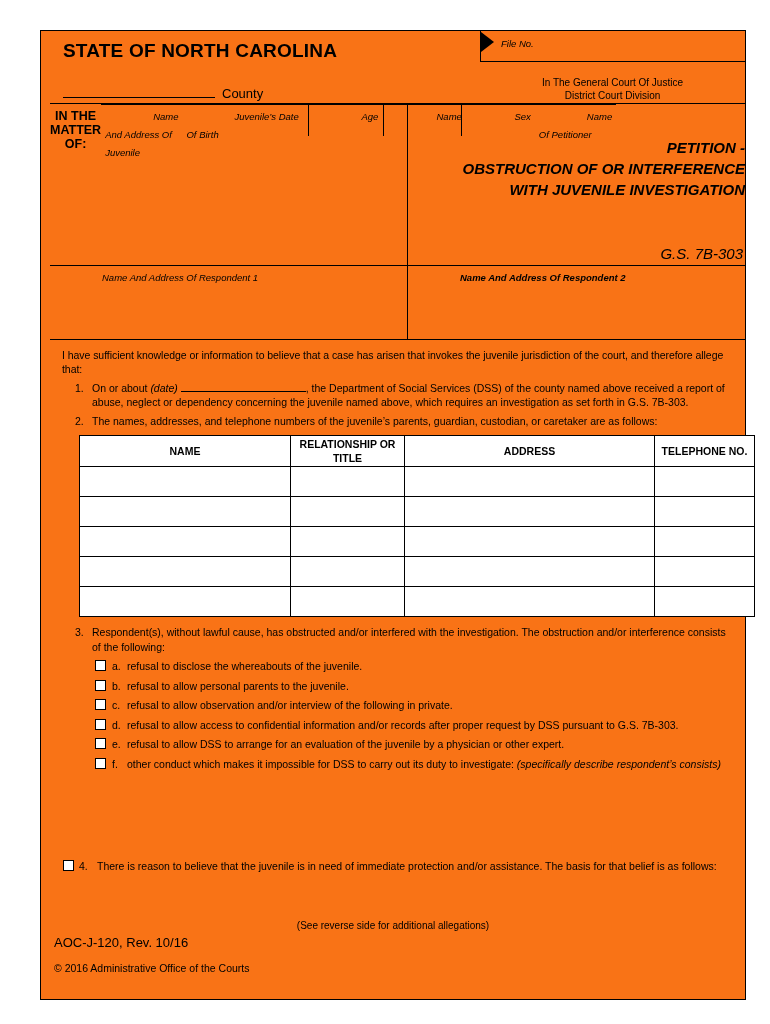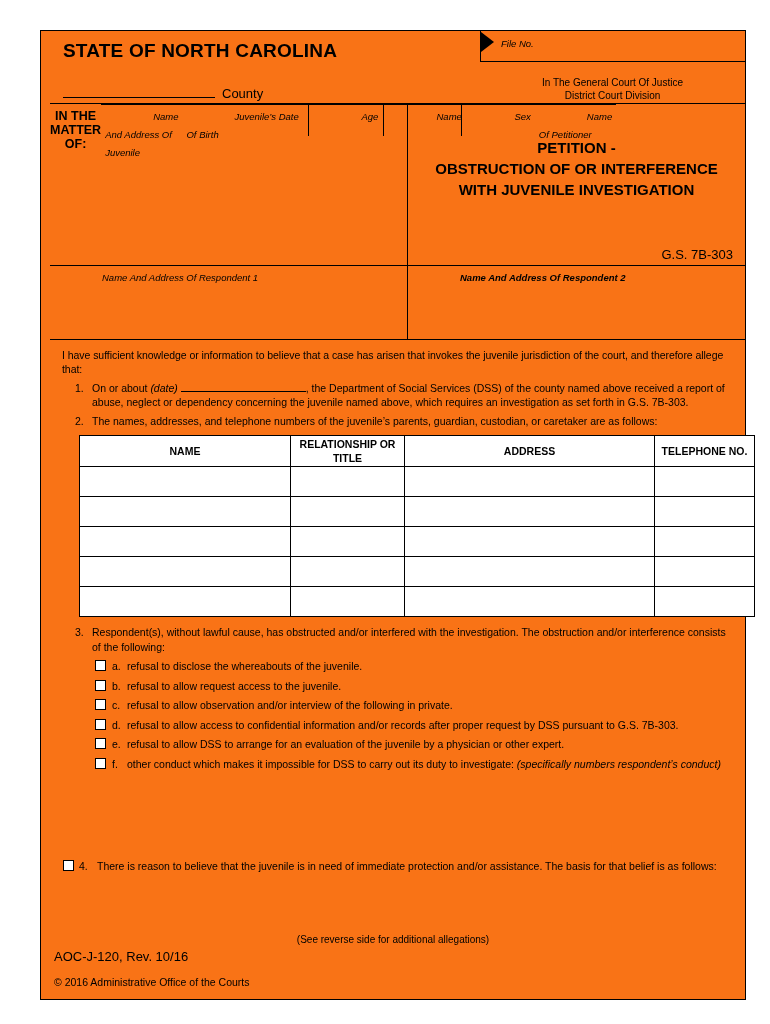--- a/index.html
+++ b/index.html
@@ -24,24 +24,24 @@
   .left-col { width:358px; border-right:1.5px solid #000; display:flex; flex-direction:row; }
   .matter-heading { height:23px; text-align:center; font-weight:bold; font-size:12.5px; padding-top:5px; }
   .fbox { border-top:1px solid #000; padding:1px 4px; }
   .flabel { font-size:9.5px; font-style:italic;margin-left:48px; }
   .juv { flex:1; }
   .frow { display:flex; height:32px; border-top:1px solid #000; }
   .frow > div { padding:1px 4px; border-right:1px solid #000; }
   .frow > div:last-child { border-right:none; }
   .w-dob{width:127px;} .w-age{width:75px;} .w-race{width:78px;} .w-sex{flex:1;}
   .pet { height:33px; }
-  .right-col { flex:1; position:relative; text-align:center; padding-top:33px; }
+  .right-col { flex:1; position:relative; text-align:right; padding-top:33px;font-style:italic; }
   .t-main { font-size:15px; font-weight:bold; line-height:1.4; }
   .t-sub { font-size:12.5px; font-weight:bold; margin-top:7px; }
-  .statute { position:absolute; right:12px; bottom:3px; font-size:13px; }
+  .statute { position:absolute; right:2px; bottom:3px; font-size:15px; }
   .resp-row { display:flex; height:75px; border-top:1.5px solid #000; border-bottom:1.5px solid #000; }
   .resp1 { width:358px; border-right:1px solid #000; padding:1px 4px; }
   .resp2 { flex:1; padding:1px 4px;font-weight:bold; }
 
   
   .bodytext { padding:8px 10px 0 12px; font-size:10.5px; line-height:1.38; }
   .intro { letter-spacing:-0.05px; }
   .item { display:flex; margin-top:4px; }
   .num { width:17px; margin-left:13px; flex-shrink:0; }
   .itext { flex:1; }
@@ -56,21 +56,21 @@
   .cb-row { display:flex; align-items:flex-start; margin:5px 0 0 33px; }
   .cb { width:11px; height:11px; border:1px solid #000; flex-shrink:0; margin:1px 6px 0 0; background:#fff; }
   .cb-letter { width:15px; flex-shrink:0; }
   .cb-text { flex:1; }
 
   .item4 { display:flex; margin:88px 0 0 1px; }
   .item4 .cb { margin:1px 5px 0 0; }
   .item4 .num4 { width:18px; flex-shrink:0; }
 
   
-  .footer { position:absolute; left:0; right:0; bottom:11px; }
+  .footer { position:absolute; left:0; right:0; bottom:25px; }
   .reverse-note { text-align:center; font-size:10px; }
   .form-number { font-size:13px; margin:4px 0 0 13px; }
   .copyright { font-size:10.5px; margin:12px 0 0 13px; }
 </style>
 </head>
 <body>
 
 <div class="page">
 
   <div class="top">
@@ -197,41 +197,41 @@
     </div>
 
     <div class="cb-row">
       <span class="cb"></span>
       <span class="cb-letter">a.</span>
       <span class="cb-text">refusal to disclose the whereabouts of the juvenile.</span>
     </div>
     <div class="cb-row">
       <span class="cb"></span>
       <span class="cb-letter">b.</span>
-      <span class="cb-text">refusal to allow request access to the juvenile.</span>
+      <span class="cb-text">refusal to allow personal parents to the juvenile.</span>
     </div>
     <div class="cb-row">
       <span class="cb"></span>
       <span class="cb-letter">c.</span>
       <span class="cb-text">refusal to allow observation and/or interview of the following in private.</span>
     </div>
     <div class="cb-row">
       <span class="cb"></span>
       <span class="cb-letter">d.</span>
       <span class="cb-text">refusal to allow access to confidential information and/or records after proper request by DSS pursuant to G.S. 7B-303.</span>
     </div>
     <div class="cb-row">
       <span class="cb"></span>
       <span class="cb-letter">e.</span>
       <span class="cb-text">refusal to allow DSS to arrange for an evaluation of the juvenile by a physician or other expert.</span>
     </div>
     <div class="cb-row">
       <span class="cb"></span>
       <span class="cb-letter">f.</span>
-      <span class="cb-text"><span>other conduct which makes it impossible for DSS to carry out its duty to investigate:</span> <span class="it">(specifically numbers respondent’s conduct)</span></span>
+      <span class="cb-text"><span>other conduct which makes it impossible for DSS to carry out its duty to investigate:</span> <span class="it">(specifically describe respondent’s consists)</span></span>
     </div>
 
     <div class="item4">
       <span class="cb"></span>
       <span class="num4">4.</span>
       <div class="itext">There is reason to believe that the juvenile is in need of immediate protection and/or assistance. The basis for that belief is as follows:</div>
     </div>
   </div>
 
   <div class="footer">

